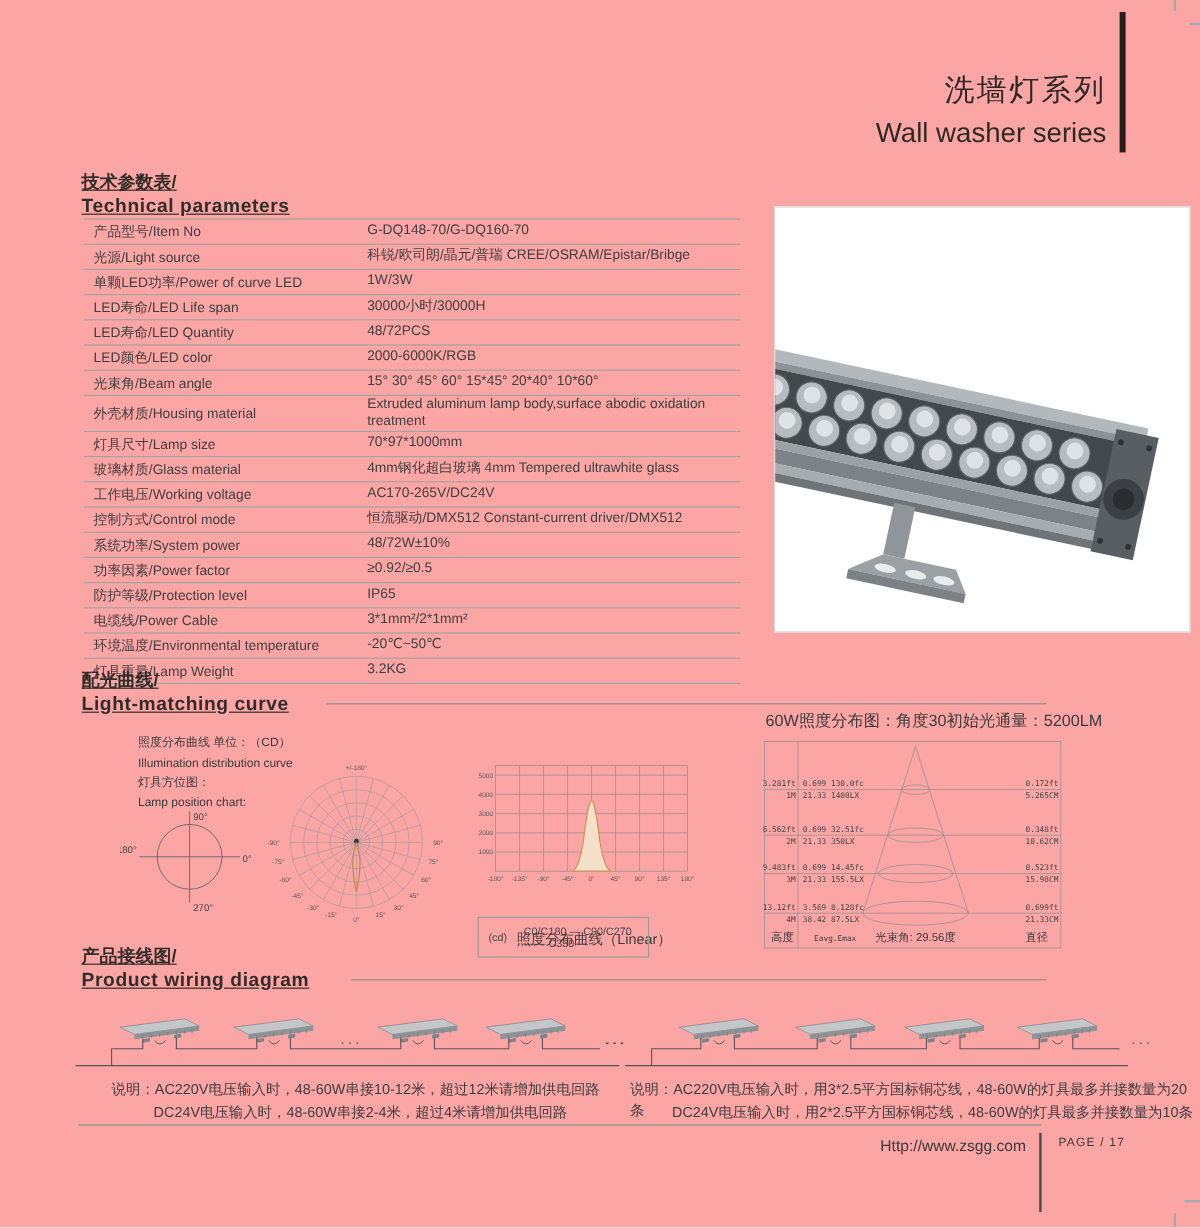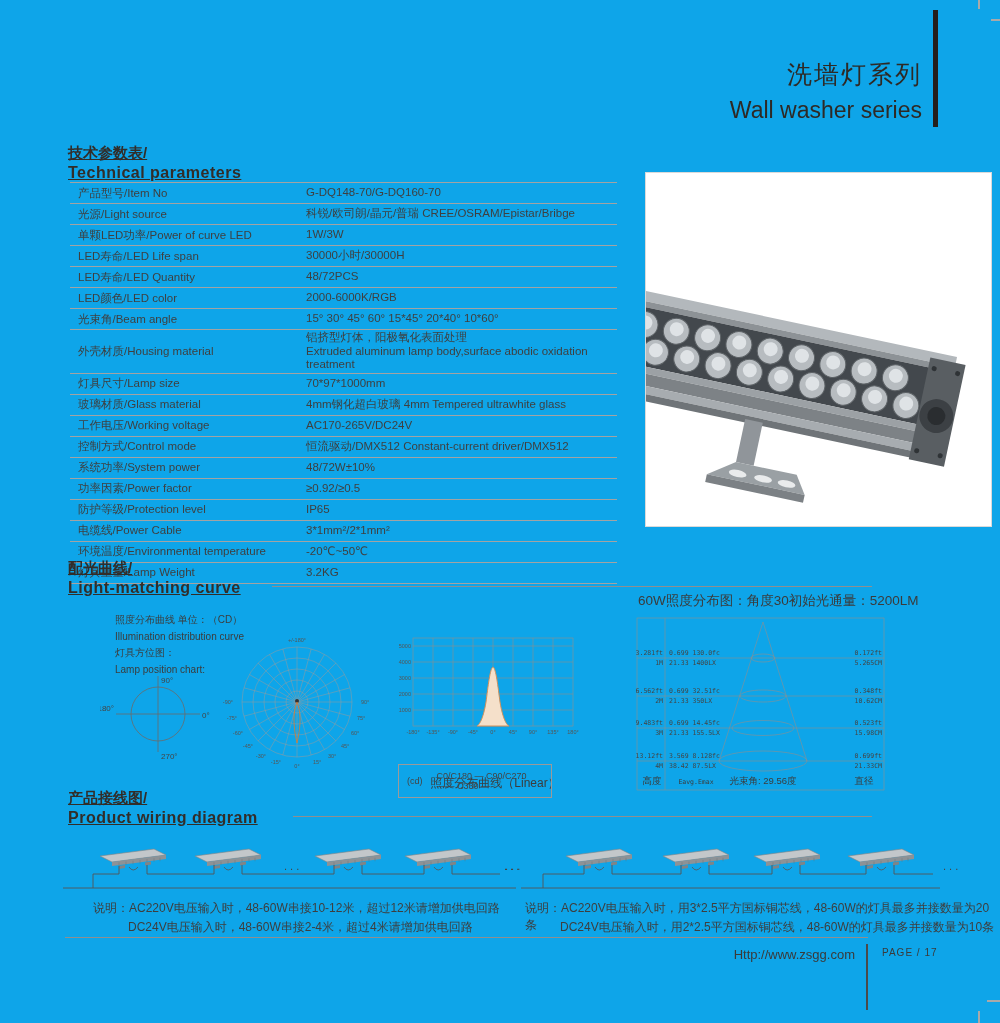--- a/index.html
+++ b/index.html
@@ -1,16 +1,16 @@
 <!DOCTYPE html>
 <html><head>
 <meta charset="utf-8">
 <style>
   html,body{margin:0;padding:0;background:#ffffff;}
-  .page{position:relative;width:1000px;height:1023px;background:#0ea5e9;overflow:hidden;
+  .page{position:relative;width:1000px;height:1023px;background:#fca5a5;overflow:hidden;
         font-family:"Liberation Sans","DejaVu Sans",sans-serif;color:#3a3a3a;}
   .abs{position:absolute;}
   
   .title-block{right:78px;top:58px;text-align:right;color:#2e2925;}
   .title-cn{font-size:25px;letter-spacing:2px;}
   .title-en{font-size:23px;margin-top:6px;}
   .vbar{left:933px;top:10px;width:5px;height:117px;background:#241f1b;}
   .mark{background:#a9a9a9;}
   
   .sec-head{font-weight:bold;color:#322d29;font-size:15px;line-height:20px;text-decoration:underline;}
@@ -23,21 +23,21 @@
   .spec-row:last-child{border-bottom:1px solid #a3a3a3;}
   .spec-label{width:228px;flex:none;padding-left:8px;}
   .spec-value{flex:1;line-height:13.5px;}
   
   .photo-box{left:645px;top:172px;width:345px;height:353px;border:1px solid #dadada;background:#fff;}
   
   .intro{left:115px;top:612px;font-size:10px;line-height:16.5px;color:#3c3c3c;}
   .svg-label{font-size:5.5px;fill:#555;}
   .svg-label2{font-size:8px;fill:#444;}
   .caption{left:400px;top:741px;width:190px;text-align:center;font-size:12px;color:#3c3c3c;margin-top:34px;}
-  .legend-box{left:398px;top:764px;width:154px;height:19px;border:1px solid #9a9a9a;
+  .legend-box{left:398px;top:764px;width:143px;height:19px;border:1px solid #9a9a9a;
               display:flex;align-items:center;gap:14px;font-size:9px;color:#444;padding:16px 8px;box-sizing:border-box;}
   .cone-title{left:638px;top:592px;font-size:13.5px;color:#3b3b3b;}
   .mono{font-family:"DejaVu Sans Mono","Liberation Mono",monospace;}
   
   .note{font-size:12px;color:#3e3e3e;}
   
   .footer-url{left:640px;top:947px;width:215px;text-align:right;font-size:13px;color:#3a3a3a;}
   .footer-page{left:882px;top:947px;font-size:10px;color:#3a3a3a;letter-spacing:1px;}
   .footer-div{left:866px;top:944px;width:2px;height:66px;background:#4a4a4a;}
 </style>
@@ -84,21 +84,20 @@
         <div class="spec-label">LED颜色/LED color</div>
         <div class="spec-value">2000-6000K/RGB</div>
       </div>
     <div class="spec-row">
         <div class="spec-label">光束角/Beam angle</div>
         <div class="spec-value">15° 30° 45° 60° 15*45° 20*40° 10*60°</div>
       </div>
     <div class="spec-row">
         <div class="spec-label">外壳材质/Housing material</div>
       <div class="spec-value">
-          <div>铝挤型灯体，阳极氧化表面处理</div>
           <div>Extruded aluminum lamp body,surface abodic oxidation treatment</div>
         </div>
       </div>
     <div class="spec-row">
         <div class="spec-label">灯具尺寸/Lamp size</div>
         <div class="spec-value">70*97*1000mm</div>
       </div>
     <div class="spec-row">
         <div class="spec-label">玻璃材质/Glass material</div>
         <div class="spec-value">4mm钢化超白玻璃 4mm Tempered ultrawhite glass</div>

